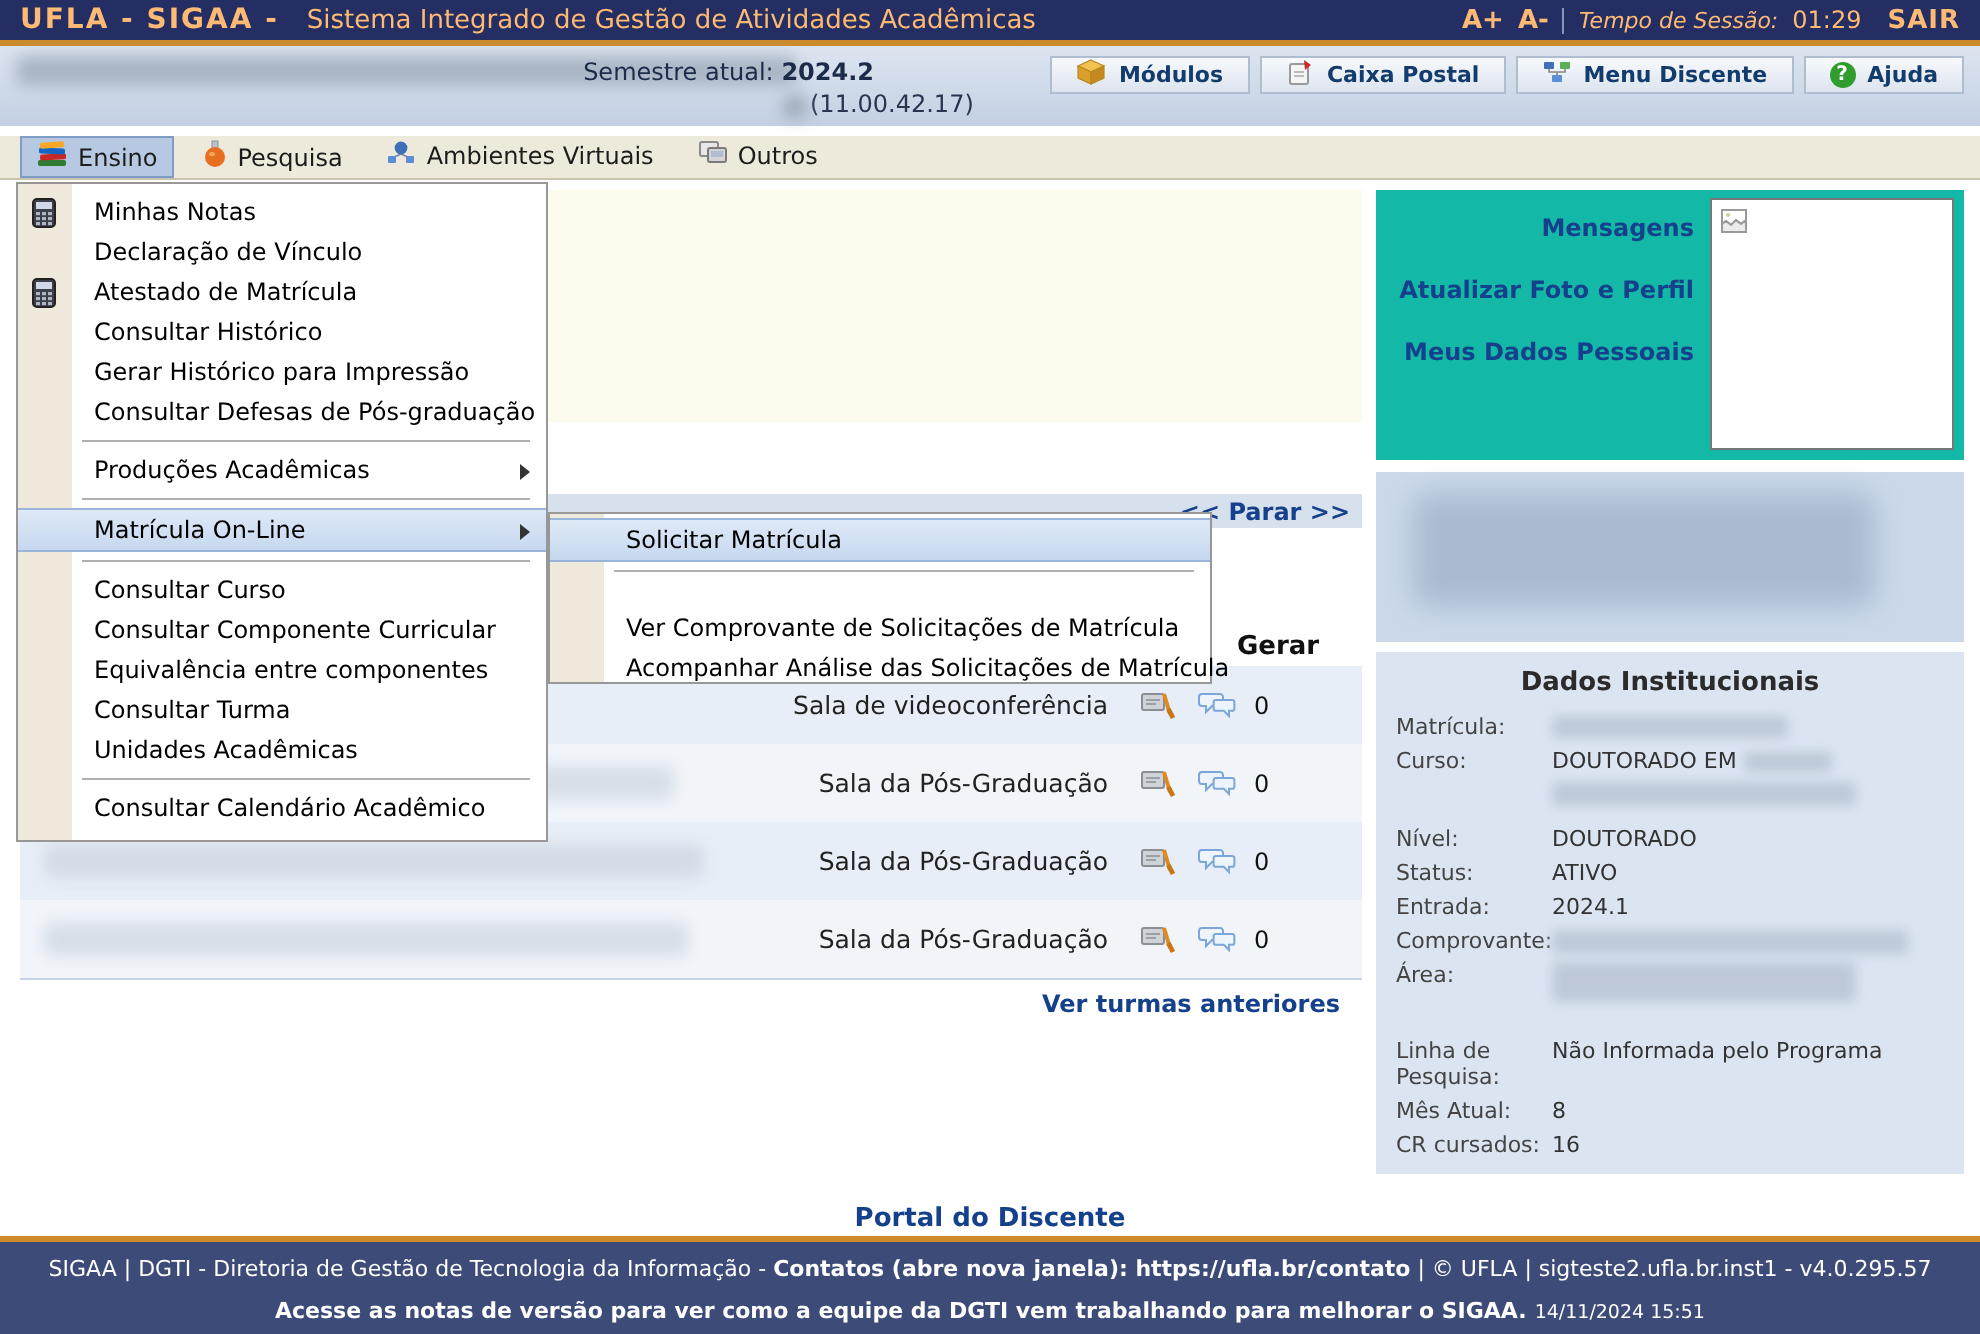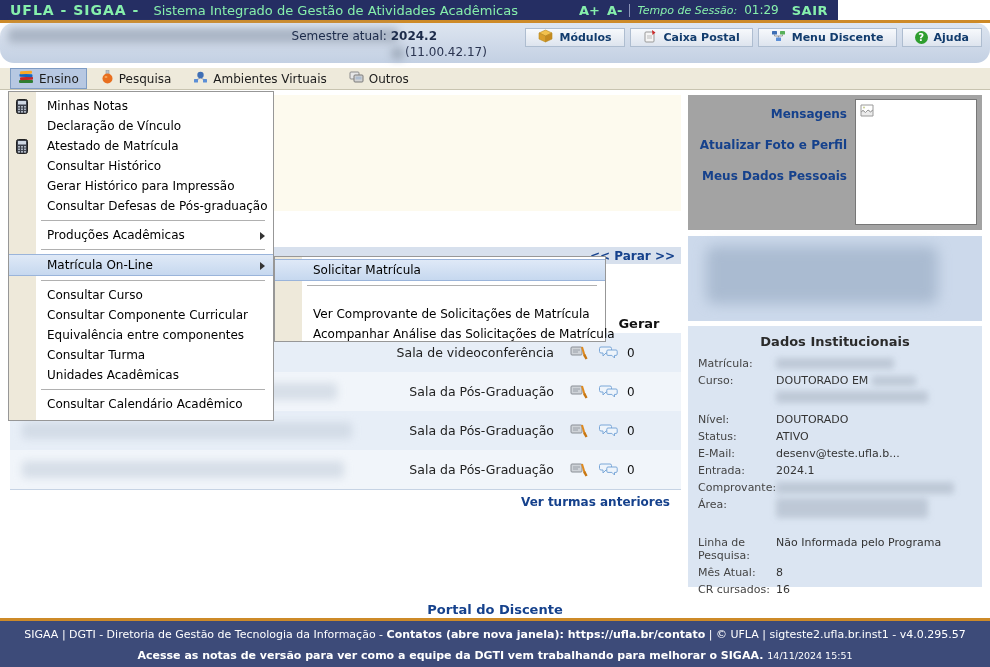--- a/index.html
+++ b/index.html
@@ -1,52 +1,52 @@
 <!DOCTYPE html>
 <html><head>
 <meta charset="utf-8">
 <style>
   * { margin:0; padding:0; box-sizing:border-box; }
   body { font-family:"DejaVu Sans","Liberation Sans",sans-serif; background:#fff; }
   .screen { position:relative; width:990px; height:667px; background:#fff; overflow:hidden; }
 
   
-  .topbar { position:absolute; top:0; left:0; width:838px; height:20px; background:#252e63; color:#86efac;
+  .topbar { position:absolute; top:0; left:0; width:990px; height:20px; background:#252e63; color:#fdba74;
             display:flex; align-items:center; padding:0 10px; }
   .brand { font-weight:bold; font-size:14px; letter-spacing:1px; }
   .sys-title { font-size:13px; margin-left:14px; }
   .topbar-right { margin-left:auto; display:flex; align-items:center; gap:7px; font-size:12px; }
   .fontbtn { font-weight:bold; font-size:13px; cursor:pointer; }
   .tb-div { width:1px; height:13px; background:#8a93b8; }
   .session-label { font-style:italic; font-size:11px; }
   .session-time { font-size:12px; }
   .logout { font-weight:bold; font-size:13px; margin-left:6px; letter-spacing:0.5px; }
 
   .accent { position:absolute; top:20px; left:0; width:990px; height:3px; background:#cd8a28; }
 
   
   .header-bar { position:absolute; top:23px; left:0; width:990px; height:40px;
-                background:linear-gradient(#dde5f0,#c3d0e3);border-radius:14px; }
+                background:linear-gradient(#dde5f0,#c3d0e3); }
   .redact { filter:blur(4px); border-radius:3px; }
   .name-redact { position:absolute; top:5px; left:8px; width:390px; height:15px; background:#a9b4c4; }
   .semester { position:absolute; top:6px; left:0; width:437px; text-align:right; font-size:12px; color:#1c2b4a; }
   .semester b { font-weight:bold; }
   .unit-line { position:absolute; top:22px; left:392px; font-size:12px; color:#2a3450; display:flex; align-items:flex-end; }
   .unit-redact { width:11px; height:11px; background:#9aa6b6; margin-right:2px; }
   .hdr-buttons { position:absolute; top:5px; right:8px; display:flex; gap:5px; }
   .hdr-btn { height:19px; padding:0 12px; background:linear-gradient(#f7f9fc,#dde4ee); border:1px solid #aebdd0;
              display:flex; align-items:center; gap:6px; color:#123c6d; font-weight:bold; font-size:11px; cursor:pointer; }
   .hdr-btn:nth-child(1){ min-width:100px; } .hdr-btn:nth-child(2){ min-width:104px; }
   .hdr-btn:nth-child(3){ min-width:118px; } .hdr-btn:nth-child(4){ min-width:72px; }
   .help-badge { display:inline-flex; width:13px; height:13px; border-radius:50%; background:#2f9e2f; color:#fff;
                 font-size:10px; font-weight:bold; align-items:center; justify-content:center; }
 
   
   .menubar { position:absolute; top:67px; left:0; width:990px; height:23px; background:#eeeadb;
-             border-top:1px solid #fff; border-bottom:1px solid #c8c4b0; display:flex; align-items:flex-end;
+             border-top:1px solid #fff; border-bottom:1px solid #c8c4b0; display:flex; align-items:flex-start;
              padding-left:10px; gap:6px; }
   .mb-item { display:flex; align-items:center; gap:5px; padding:2px 8px; font-size:12px; color:#1c1c1c; cursor:pointer; }
   .mb-item.sel { background:#b7c8e2; border:1px solid #7e9cc4; padding:1px 7px; }
 
   
   .cream-band { position:absolute; top:95px; left:10px; width:671px; height:116px; background:#fdfaee; }
   .ticker { position:absolute; top:247px; left:10px; width:671px; height:17px; background:#d7e0ed;
             display:flex; align-items:center; justify-content:flex-end; padding-right:6px; }
   .ticker-ctl { font-weight:bold; font-size:12px; color:#15418c; cursor:pointer; }
   .chat-hd { position:absolute; top:316px; left:608px; width:62px; text-align:center; font-weight:bold; font-size:13px; color:#111; }
@@ -59,21 +59,21 @@
   .row-sp { flex:1; }
   .room { font-size:12.5px; color:#222; cursor:pointer; }
   .row-ic { margin-left:16px; display:flex; align-items:center; cursor:pointer; }
   .row-ic + .row-ic { margin-left:11px; }
   .chat-count { font-size:12px; color:#111; margin-left:8px; margin-right:44px; width:10px; }
   .rows-divider { position:absolute; top:489px; left:10px; width:671px; height:1px; background:#c6d3e4; }
   .prev-link { position:absolute; top:495px; left:10px; width:660px; text-align:right; font-weight:bold;
                font-size:12px; color:#15418c; cursor:pointer; }
 
   
-  .panel { position:absolute; left:688px; width:294px; background:#a3a3a3; }
+  .panel { position:absolute; left:688px; width:294px; background:#14b8a6; }
   .panel1 { top:95px; height:135px; display:flex; }
   .p1-links { flex:1; text-align:right; padding-top:12px; }
   .p1-link { font-weight:bold; font-size:12px; color:#15418c; margin-bottom:17px; cursor:pointer; }
   .photo-box { width:122px; height:126px; background:#fff; border:1px solid #777; margin:4px 5px 0 8px; padding:3px; }
   .panel2 { top:236px; height:85px; background:#ccd9eb; }
   .p2-redact { margin:10px 44px 0 18px; height:58px; background:#8fa3bc; opacity:.55; filter:blur(7px); border-radius:8px; }
   .panel3 { top:326px; height:261px; background:#dbe5f2; padding:8px 10px 0 10px; font-size:11px; color:#333; }
   .p3-title { text-align:center; font-weight:bold; font-size:13px; color:#2b2b2b; margin-bottom:8px; }
   .field { display:flex; margin-bottom:4px; line-height:13px; }
   .f-label { width:78px; flex:none; color:#444; }
@@ -336,24 +336,20 @@
     <div class="val-redact curso-redact-line"></div>
     <div class="field">
       <span class="f-label">Nível:</span>
       <span class="f-val">DOUTORADO</span>
     </div>
     <div class="field">
       <span class="f-label">Status:</span>
       <span class="f-val">ATIVO</span>
     </div>
     <div class="field">
-      <span class="f-label">E-Mail:</span>
-      <span class="f-val">desenv@teste.ufla.b...</span>
-    </div>
-    <div class="field">
       <span class="f-label">Entrada:</span>
       <span class="f-val">2024.1</span>
     </div>
     <div class="field">
       <span class="f-label">Comprovante:</span>
       <span class="val-redact ori-redact"></span>
     </div>
     <div class="field">
       <span class="f-label">Área:</span>
       <span class="val-redact area-redact"></span>

